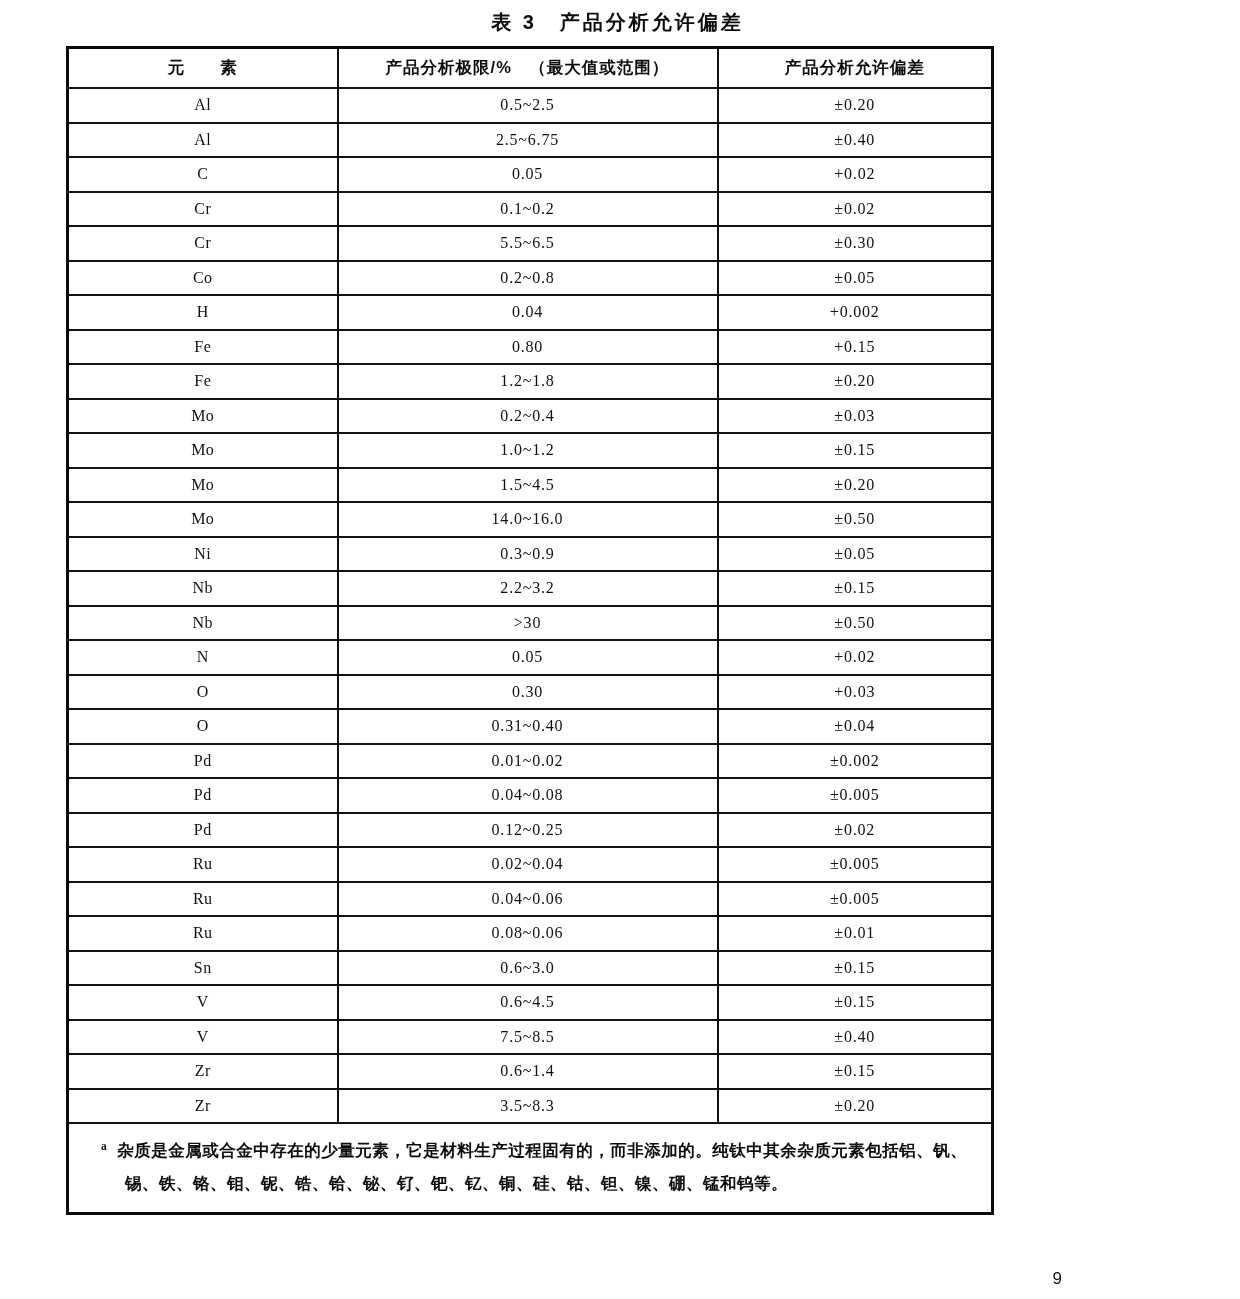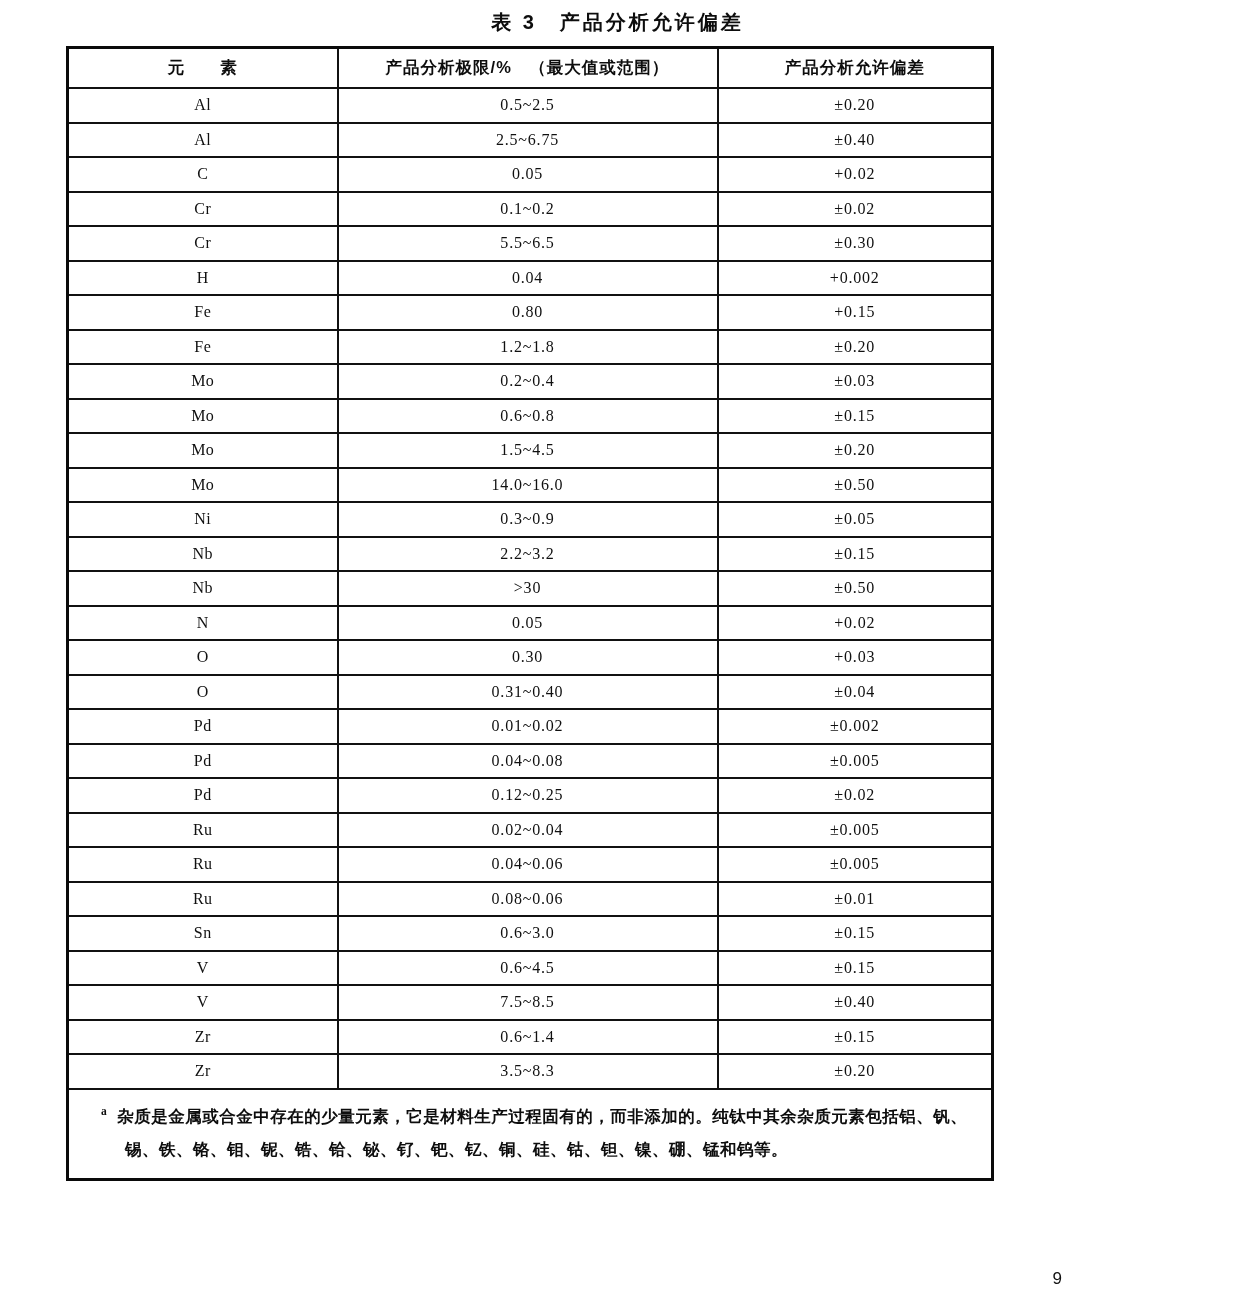--- a/index.html
+++ b/index.html
@@ -129,20 +129,25 @@
     <td class="data-cell" data-cell="limit">0.1~0.2</td>
     <td class="data-cell" data-cell="deviation">±0.02</td>
   </tr>
 
   <tr>
     <td class="data-cell element-cell" data-cell="element">Cr</td>
     <td class="data-cell" data-cell="limit">5.5~6.5</td>
     <td class="data-cell" data-cell="deviation">±0.30</td>
   </tr>
 
+  <tr>
+    <td class="data-cell element-cell" data-cell="element">Co</td>
+    <td class="data-cell" data-cell="limit">0.2~0.8</td>
+    <td class="data-cell" data-cell="deviation">±0.05</td>
+  </tr>
 
   <tr>
     <td class="data-cell element-cell" data-cell="element">H</td>
     <td class="data-cell" data-cell="limit">0.04</td>
     <td class="data-cell" data-cell="deviation">+0.002</td>
   </tr>
 
   <tr>
     <td class="data-cell element-cell" data-cell="element">Fe</td>
     <td class="data-cell" data-cell="limit">0.80</td>
@@ -156,21 +161,21 @@
   </tr>
 
   <tr>
     <td class="data-cell element-cell" data-cell="element">Mo</td>
     <td class="data-cell" data-cell="limit">0.2~0.4</td>
     <td class="data-cell" data-cell="deviation">±0.03</td>
   </tr>
 
   <tr>
     <td class="data-cell element-cell" data-cell="element">Mo</td>
-    <td class="data-cell" data-cell="limit">0.6~0.8</td>
+    <td class="data-cell" data-cell="limit">1.0~1.2</td>
     <td class="data-cell" data-cell="deviation">±0.15</td>
   </tr>
 
   <tr>
     <td class="data-cell element-cell" data-cell="element">Mo</td>
     <td class="data-cell" data-cell="limit">1.5~4.5</td>
     <td class="data-cell" data-cell="deviation">±0.20</td>
   </tr>
 
   <tr>

